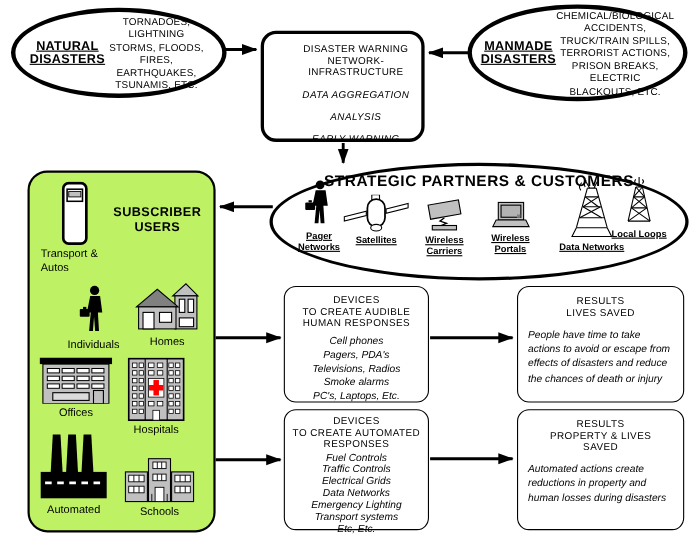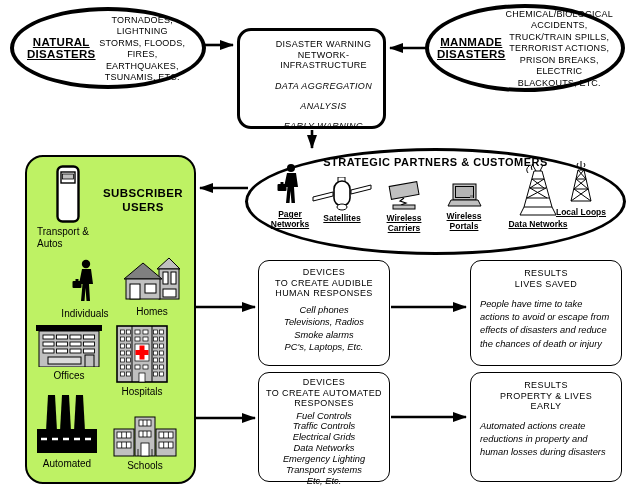--- a/index.html
+++ b/index.html
@@ -16,21 +16,21 @@
 
   .netbox { position:absolute; left:237px; top:28px; width:149px; height:101px;
             border:3px solid #000; border-radius:14px; background:#fff; text-align:center;
             padding-top:8px; z-index:2;padding-left:24px; }
   .netbox .t { font-size:9px; line-height:10.5px; letter-spacing:.3px; }
   .netbox .f { font-size:9px; font-style:italic; letter-spacing:.4px; margin-top:10px; }
 
   .strategic { position:absolute; left:245px; top:148px; width:381px; height:107px;
                border:3px solid #000; border-radius:50%; background:#fff; z-index:2; }
   .strategic-title { position:absolute; left:0; right:0; top:5px; text-align:center;
-                     font-weight:bold; font-size:11px; letter-spacing:.5px; }
+                     font-weight:bold; font-size:14px; letter-spacing:.5px; }
   .partner { position:absolute; display:flex; flex-direction:column; align-items:center; }
   .p-label { font-size:8.5px; font-weight:bold; text-decoration:underline; text-align:center;
              line-height:10px; margin-top:2px; }
 
   .subscriber { position:absolute; left:25px; top:155px; width:171px; height:329px;
                 border:2px solid #000; border-radius:18px; background:#bef264; z-index:2; }
   .sub-title { position:absolute; left:64px; top:30px; width:104px; text-align:center;
                font-weight:bold; font-size:11.5px; line-height:13.5px; letter-spacing:.4px; }
   .user { position:absolute; display:flex; flex-direction:column; align-items:center; }
   .u-label { font-size:10px; text-align:left; line-height:11.5px; margin-top:3px; }
@@ -333,20 +333,21 @@
       <div class="u-label">Schools</div>
     </div>
   </div>
 
   <div class="rbox" id="devices-audible">
     <div class="t">DEVICES</div>
     <div class="t">TO CREATE AUDIBLE</div>
     <div class="t">HUMAN RESPONSES</div>
     <div class="items">
       <div class="i">Cell phones</div>
+      <div class="i">Pagers, PDA's</div>
       <div class="i">Televisions, Radios</div>
       <div class="i">Smoke alarms</div>
       <div class="i">PC's, Laptops, Etc.</div>
     </div>
   </div>
 
   <div class="rbox" id="devices-automated">
     <div class="t">DEVICES</div>
     <div class="t">TO CREATE AUTOMATED</div>
     <div class="t">RESPONSES</div>
@@ -363,17 +364,17 @@
 
   <div class="rbox" id="results-lives">
     <div class="t">RESULTS</div>
     <div class="t">LIVES SAVED</div>
     <div class="para">People have time to take actions to avoid or escape from effects of disasters and reduce the chances of death or injury</div>
   </div>
 
   <div class="rbox" id="results-property">
     <div class="t">RESULTS</div>
     <div class="t">PROPERTY &amp; LIVES</div>
-    <div class="t">EARLY</div>
+    <div class="t">SAVED</div>
     <div class="para">Automated actions create reductions in property and human losses during disasters</div>
   </div>
 
 </div>
 
 </body></html>

